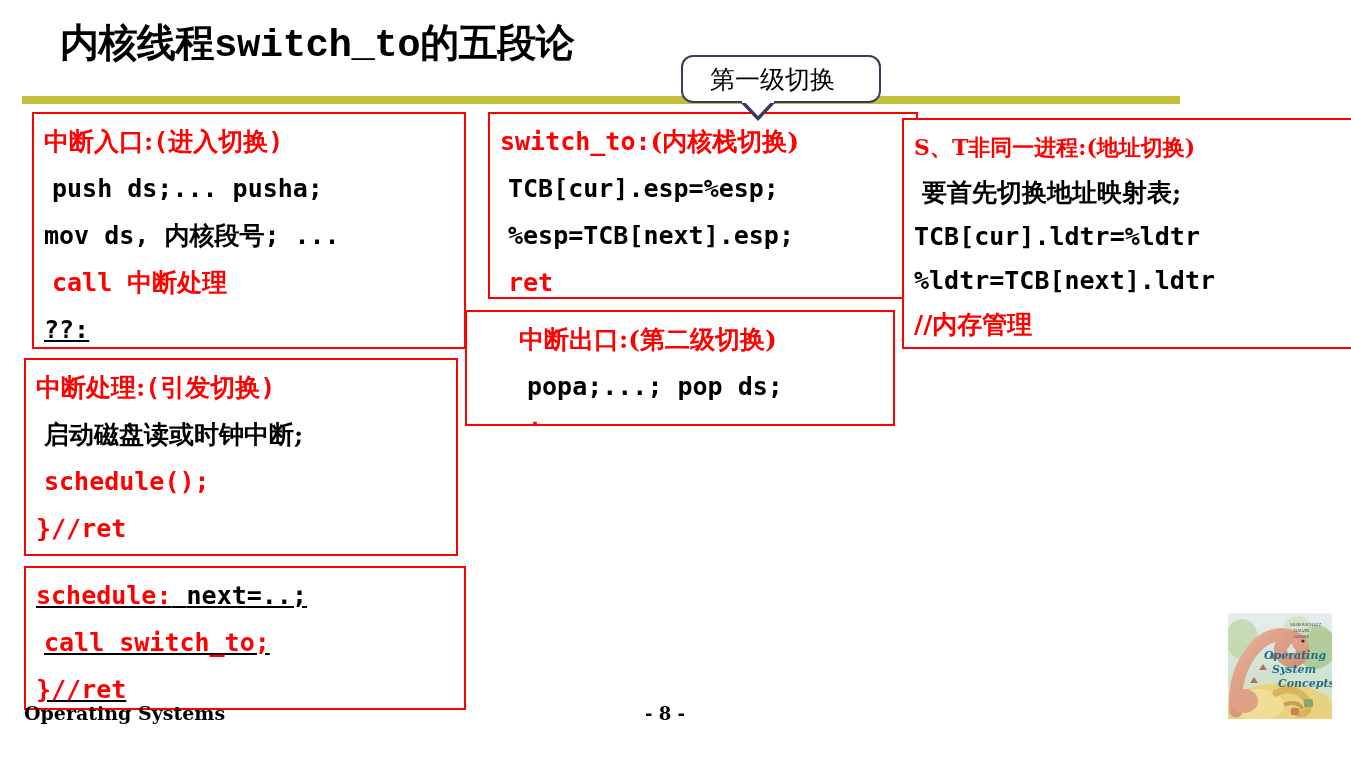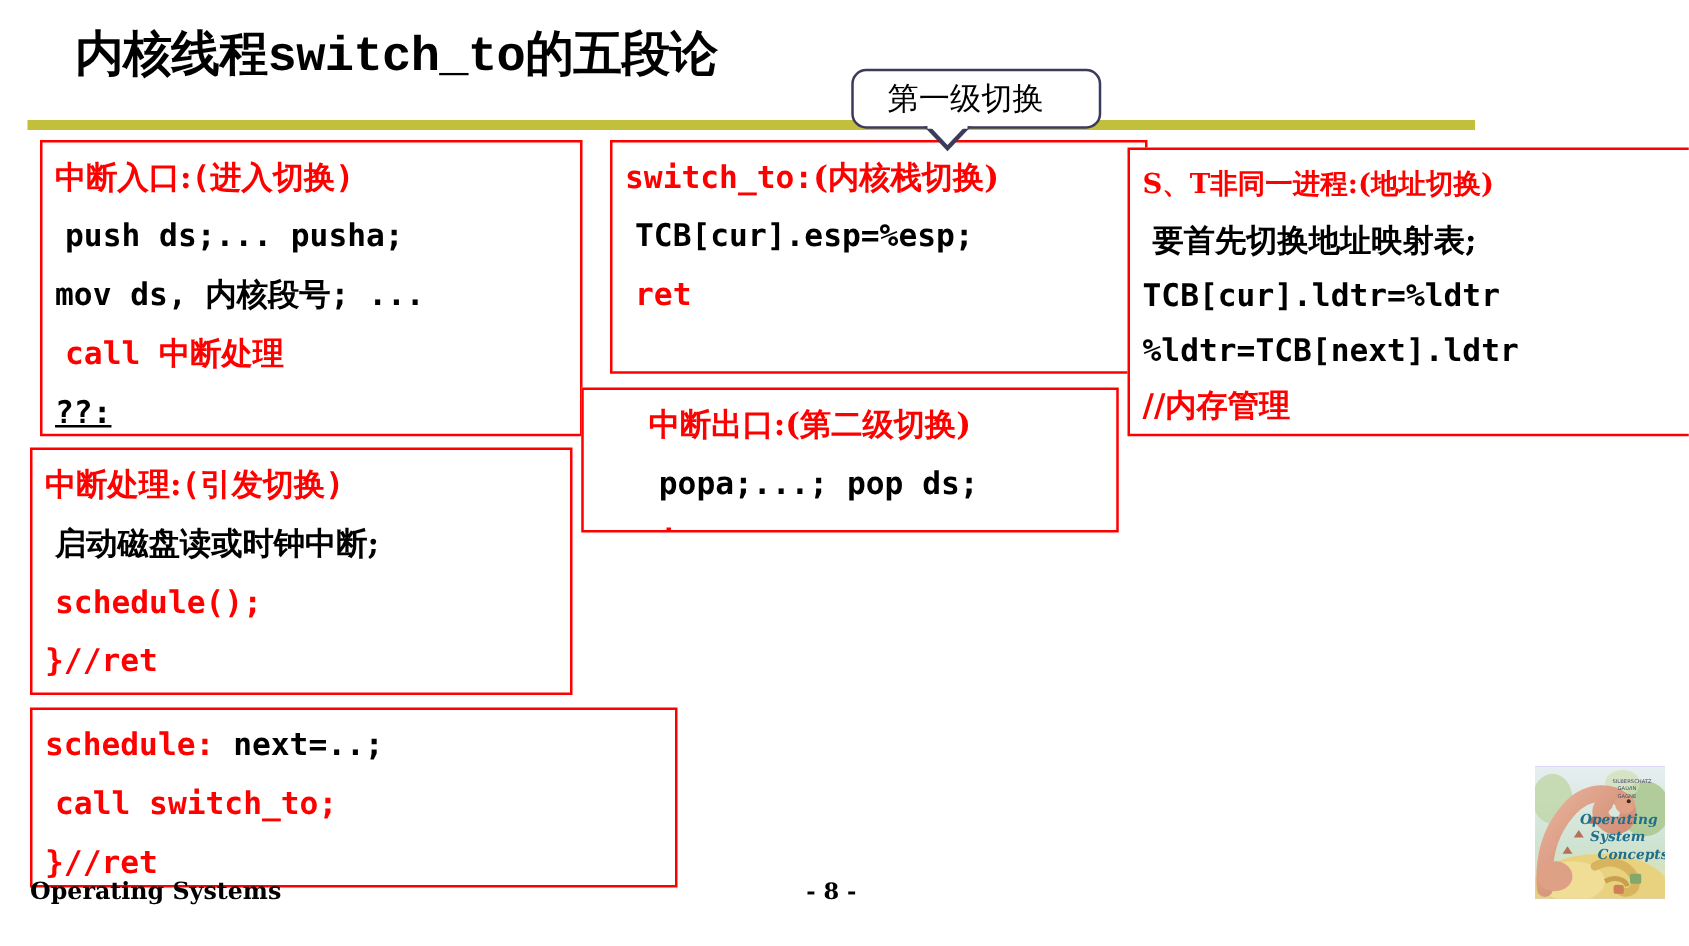--- a/index.html
+++ b/index.html
@@ -125,21 +125,21 @@
   .cjk  {
     font-family: "DejaVu Serif", "Liberation Serif", serif;
     font-weight: bold;
   }
   .underl { text-decoration: underline; }
   .indent1 { padding-left: 18px; }
 
   
   #box-interrupt-entry  { left: 32px;  top: 112px; width: 434px; height: 237px; }
   #box-interrupt-handle { left: 24px;  top: 358px; width: 434px; height: 198px; }
-  #box-schedule         { left: 24px;  top: 566px; width: 518px; height: 144px; }
+  #box-schedule         { left: 24px;  top: 566px; width: 442px; height: 144px; text-decoration: underline; }
   #box-switch-to        { left: 465px; top: 112px; width: 430px; height: 187px; margin-left: 23px; }
   #box-interrupt-exit   { left: 465px; top: 310px; width: 430px; height: 116px; padding-left: 42px; }
   #box-addr-switch      { left: 902px; top: 118px; width: 472px; height: 231px; }
 
   
   .footer-left {
     position: absolute;
     left: 24px;
     top: 702px;
     font-family: "DejaVu Serif", "Liberation Serif", serif;
@@ -209,20 +209,21 @@
   </div>
   <div class="line red indent1">call switch_to;</div>
   <div class="line red">}//ret</div>
 </div>
 
 <div class="codebox" id="box-switch-to">
   <div class="line">
     <span class="red">switch_to:</span><span class="red cjk">(内核栈切换)</span>
   </div>
   <div class="line blk indent1">TCB[cur].esp=%esp;</div>
+  <div class="line blk indent1">%esp=TCB[next].esp;</div>
   <div class="line red indent1">ret</div>
 </div>
 
 <div class="codebox" id="box-interrupt-exit">
   <div class="line">
     <span class="red cjk">中断出口:</span><span class="red cjk">(第二级切换)</span>
   </div>
   <div class="line blk indent1">popa;...; pop ds;</div>
   <div class="line red indent1">iret</div>
 </div>

